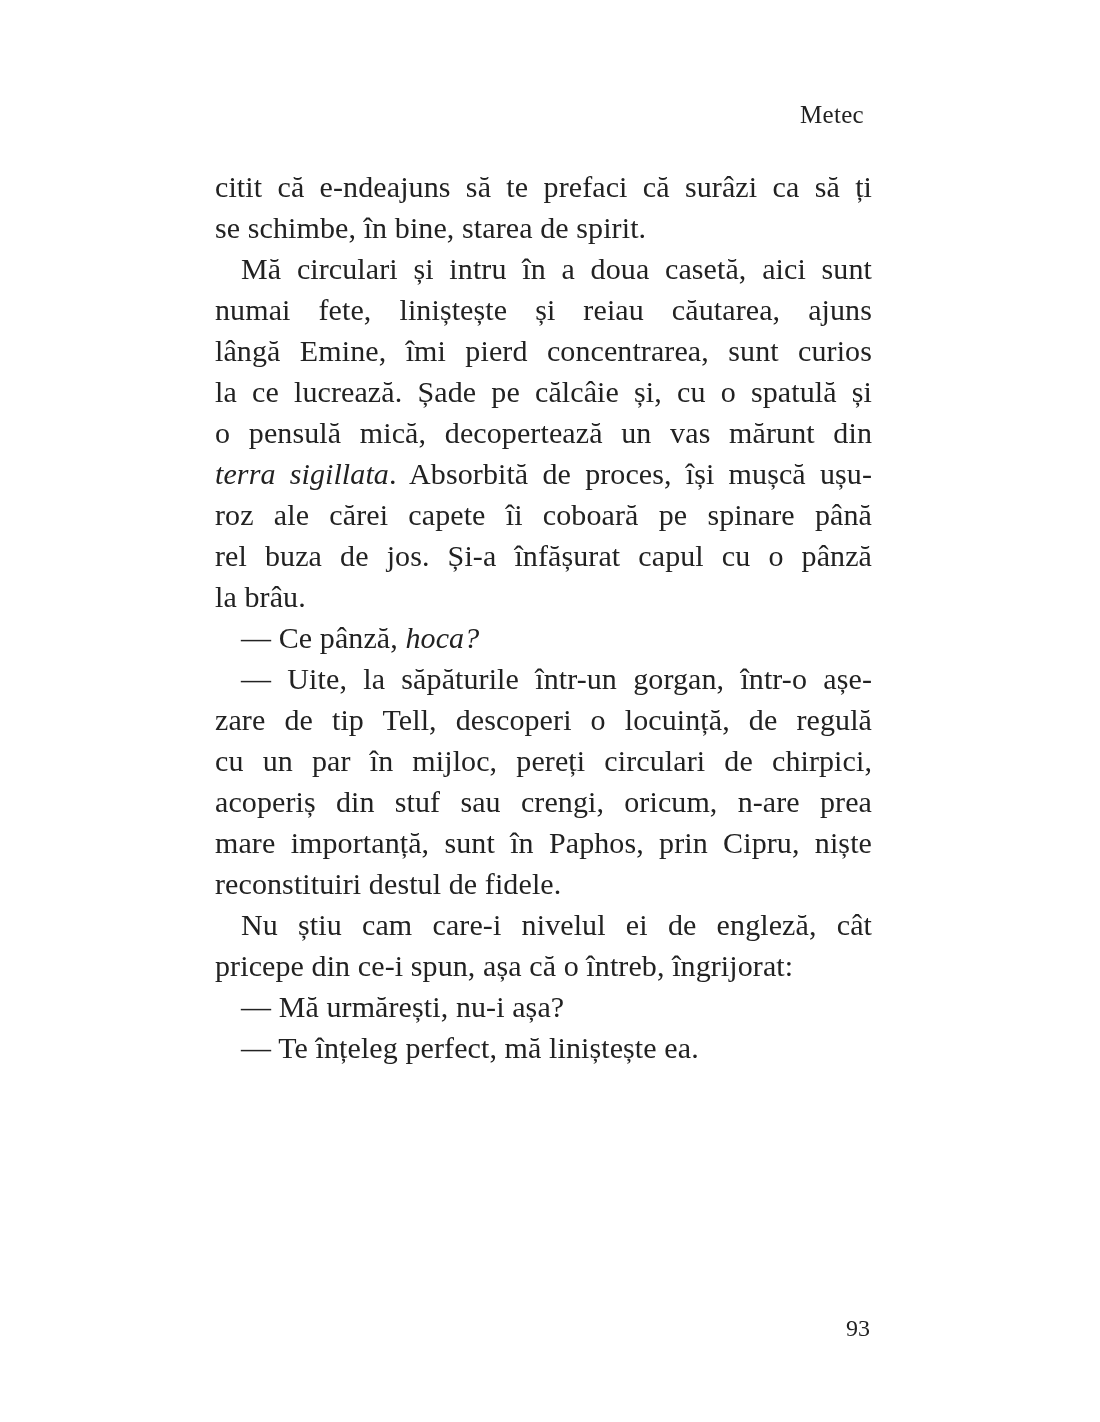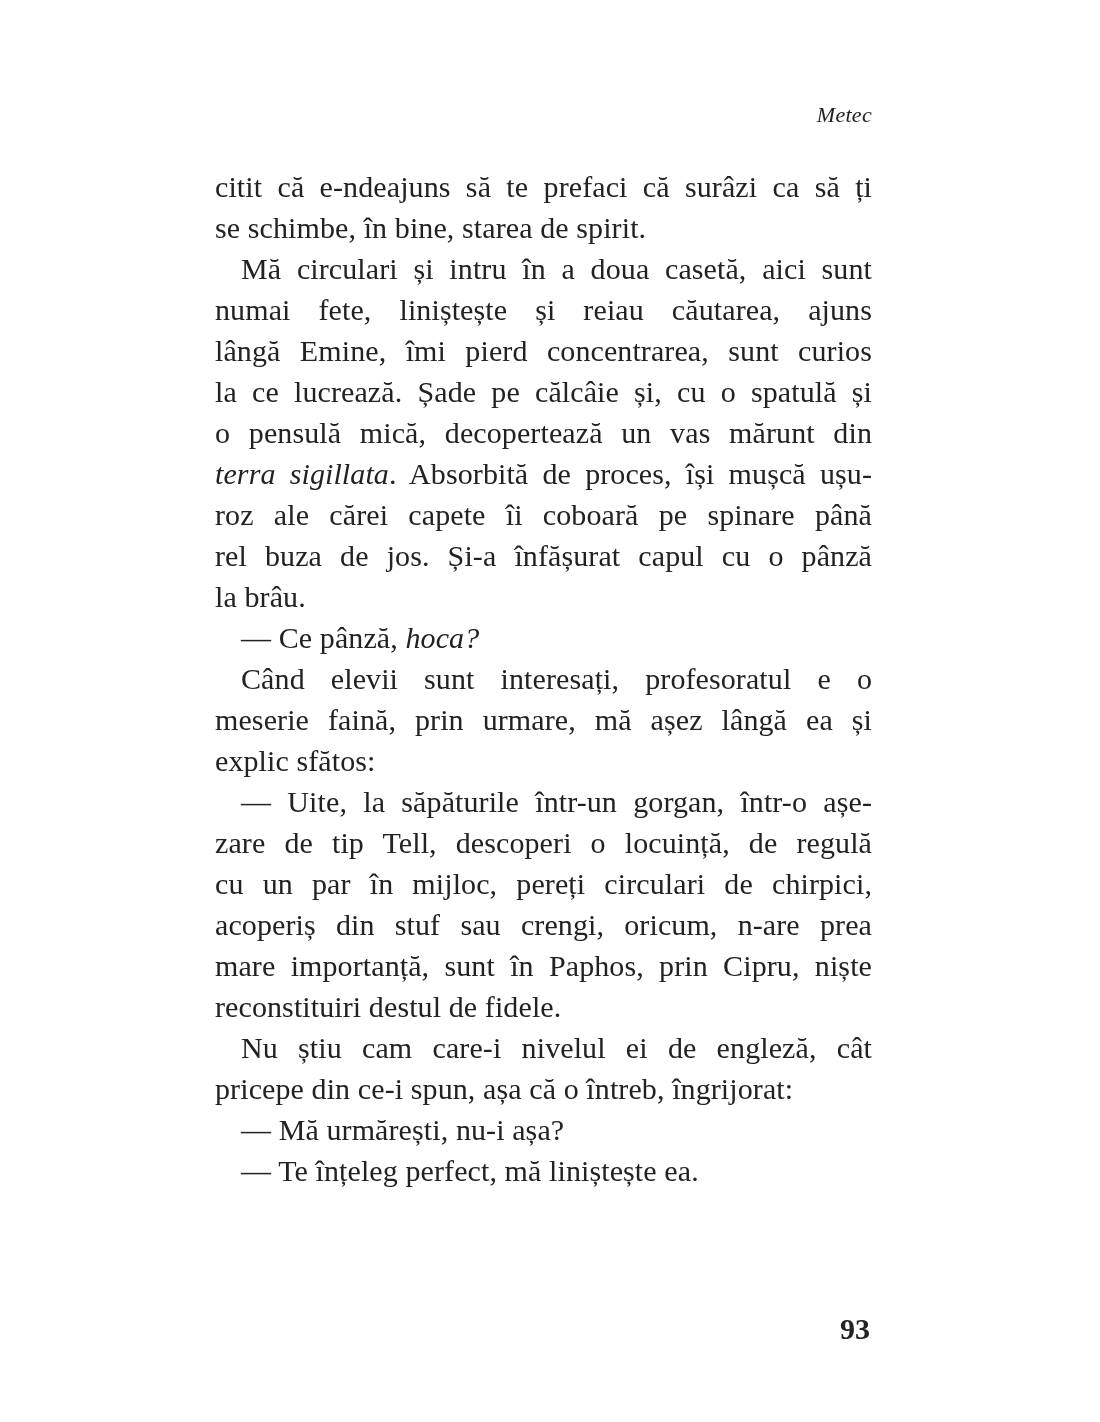--- a/index.html
+++ b/index.html
@@ -13,24 +13,23 @@
     height: 1422px;
     background: #ffffff;
     font-family: "Liberation Serif", "DejaVu Serif", serif;
     color: #222222;
     overflow: hidden;
   }
   .running-header {
     position: absolute;
     top. 0;
     top: 98px;
-    right: 228px;
-    font-size: 22px;
+    right: 236px;
+    font-size: 25px;
     line-height: 34px;
-    font-style: italic;
     letter-spacing: 0.3px;
   }
   .body-text {
     position: absolute;
     top: 166px;
     left: 215px;
     width: 657px;
     font-size: 30px;
     line-height: 41px;
     letter-spacing: 0.1px;
@@ -43,23 +42,22 @@
     white-space: normal;
   }
   .line.last {
     text-align-last: left;
   }
   .it { font-style: italic; margin-top: 34px; }
   .page-number {
     position: absolute;
     top: 1308px;
     right: 230px;
-    font-size: 30px;
+    font-size: 24px;
     line-height: 41px;
-    font-weight: bold;
   }
 </style>
 </head>
 <body>
 
 <div class="page">
   <div class="running-header">Metec</div>
 
   <div class="body-text">
       <div class="para">
@@ -74,25 +72,20 @@
         <div class="line"><span>o pensulă mică, decopertează un vas mărunt din</span></div>
         <div class="line"><span class="it">terra sigillata</span><span>. Absorbită de proces, își mușcă ușu-</span></div>
         <div class="line"><span>roz ale cărei capete îi coboară pe spinare până</span></div>
         <div class="line"><span>rel buza de jos. Și-a înfășurat capul cu o pânză</span></div>
         <div class="line last"><span>la brâu.</span></div>
       </div>
       <div class="para indent">
         <div class="line last"><span>— Ce pânză, </span><span class="it">hoca?</span></div>
       </div>
       <div class="para indent">
-        <div class="line"><span>Când elevii sunt interesați, profesoratul e o</span></div>
-        <div class="line"><span>meserie faină, prin urmare, mă așez lângă ea și</span></div>
-        <div class="line last"><span>explic sfătos:</span></div>
-      </div>
-      <div class="para indent">
         <div class="line"><span>— Uite, la săpăturile într-un gorgan, într-o așe-</span></div>
         <div class="line"><span>zare de tip Tell, descoperi o locuință, de regulă</span></div>
         <div class="line"><span>cu un par în mijloc, pereți circulari de chirpici,</span></div>
         <div class="line"><span>acoperiș din stuf sau crengi, oricum, n-are prea</span></div>
         <div class="line"><span>mare importanță, sunt în Paphos, prin Cipru, niște</span></div>
         <div class="line last"><span>reconstituiri destul de fidele.</span></div>
       </div>
       <div class="para indent">
         <div class="line"><span>Nu știu cam care-i nivelul ei de engleză, cât</span></div>
         <div class="line last"><span>pricepe din ce-i spun, așa că o întreb, îngrijorat:</span></div>

